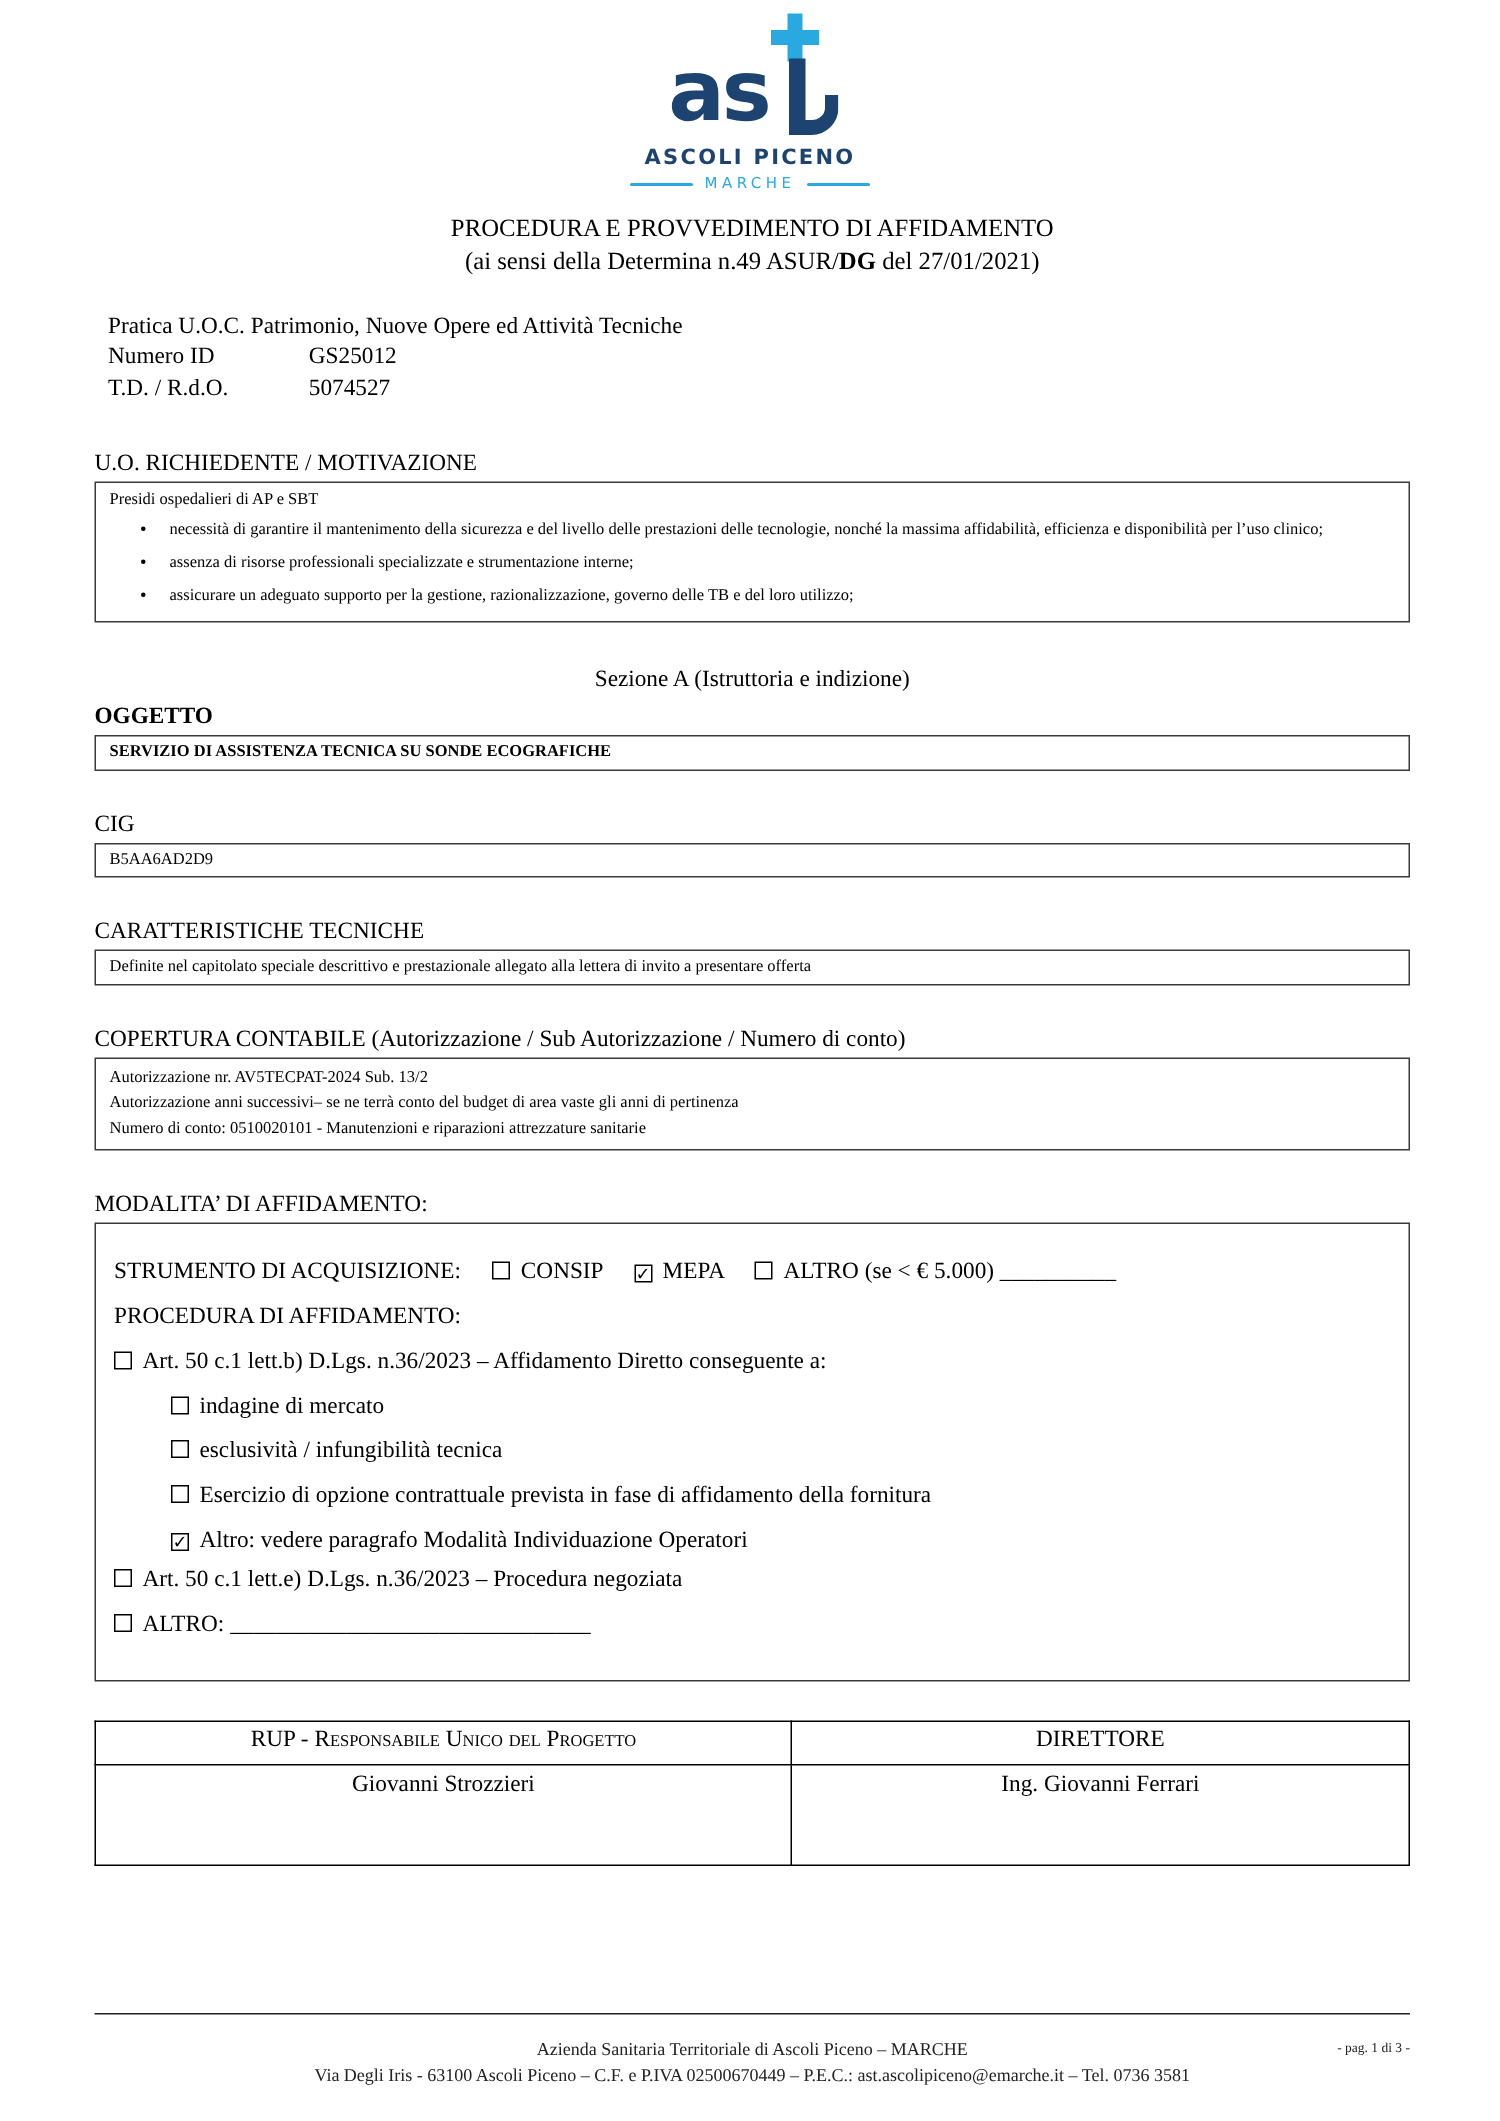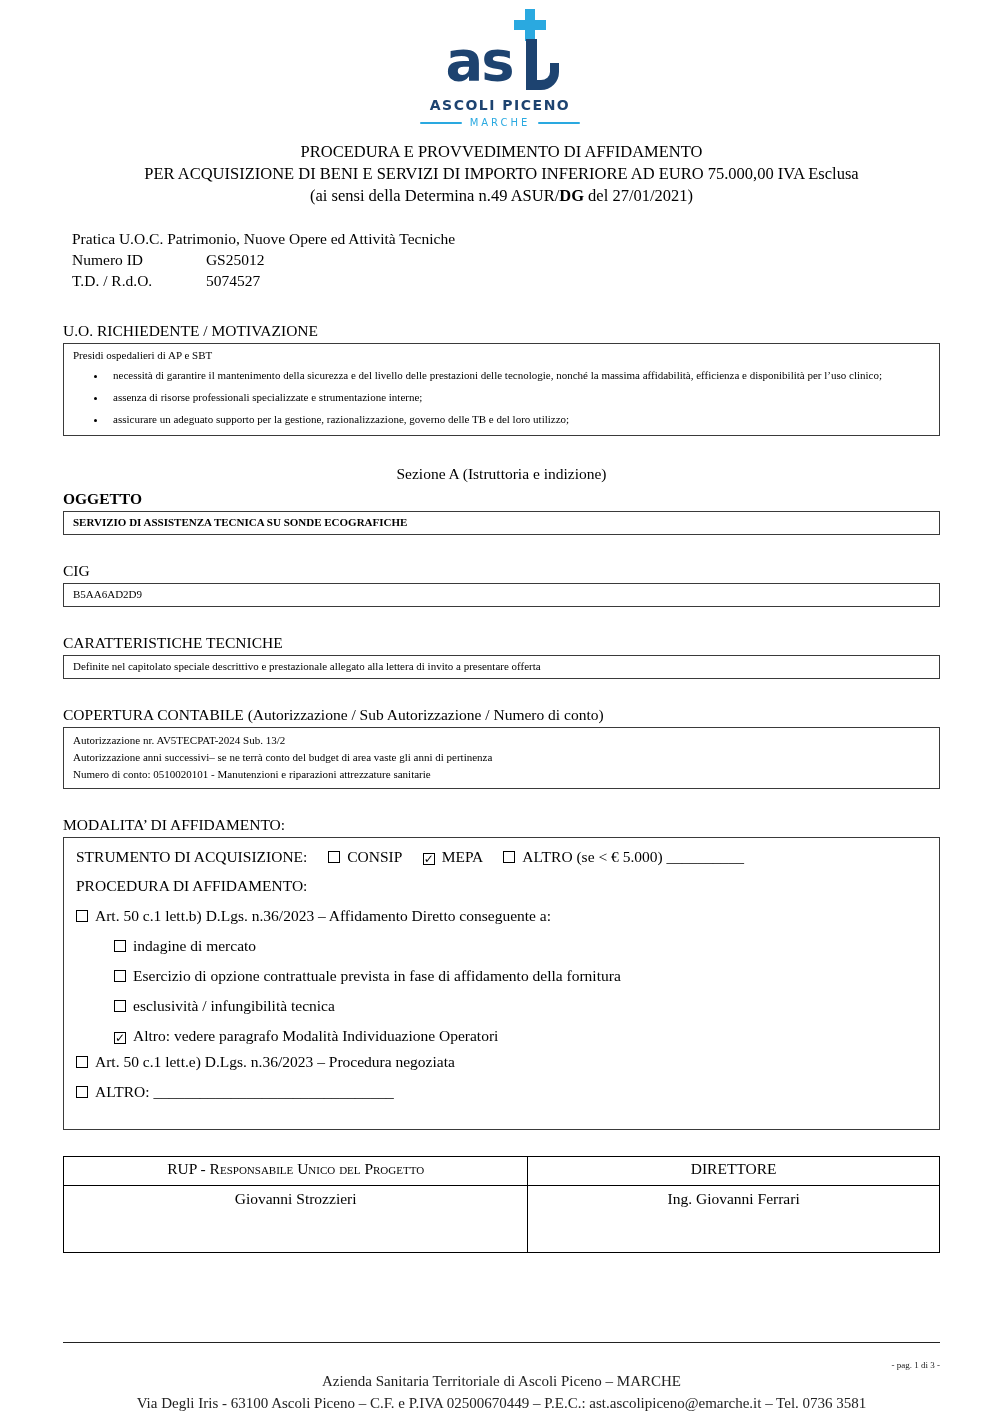--- a/index.html
+++ b/index.html
@@ -64,21 +64,21 @@
   .uo-box ul{margin:5px 0 0 0;padding-left:34px;}
   .uo-box li{margin-bottom:7px;text-align:justify;padding-left:6px;}
   .uo-box li:last-child{margin-bottom:1px;}
 
   .sezione-a{margin-top:29px;text-align:center;font-size:15.5px;}
   .sec-tight{margin-top:7px;font-weight:bold;}
 
   .copertura-box div{margin:2px 0;}
 
   
-  .modalita-box{padding:9px 10px 26px 12px;font-size:15.5px;}
+  .modalita-box{padding:22px 10px 26px 12px;font-size:15.5px;}
   .mline{margin-bottom:9px;line-height:1.35;}
   .mline.sub{padding-left:38px;}
   .mline:last-child{margin-bottom:0;}
   .cb{
     display:inline-block;width:12px;height:12px;
     border:1.3px solid #000;box-sizing:border-box;
     margin-right:7px;vertical-align:-1px;
     text-align:center;line-height:10px;font-size:12px;
     font-family:"DejaVu Sans", sans-serif;
   }
@@ -94,21 +94,21 @@
   .sig-table th{font-weight:normal;padding:3px 4px;height:22px;}
   .sig-table td{padding:4px 4px 44px 4px;}
   .sig-table .col-rup{width:53%;}
   .smallcaps{font-variant:small-caps;}
 
   
   .footer{
     position:absolute;left:63px;top:1342px;width:877px;
     border-top:1.3px solid #222;
   }
-  .footer-lines{margin-top:28px;text-align:center;font-size:15px;line-height:1.45;color:#222;}
+  .footer-lines{margin-top:15px;text-align:center;font-size:12px;line-height:1.45;color:#222;}
   .footer-page{position:absolute;right:0;top:17px;font-size:9px;color:#222;}
 </style>
 </head>
 <body>
 
 <div class="page">
 
   <header class="logo">
     <div class="logo-mark">
       <span class="logo-as">as</span><span class="logo-t">
@@ -122,21 +122,20 @@
       <span class="rule"></span>
       <span>MARCHE</span>
       <span class="rule"></span>
     </div>
   </header>
 
   <div class="content">
 
     <div class="doc-title">
       <div>PROCEDURA E PROVVEDIMENTO DI AFFIDAMENTO</div>
-      <div>PER ACQUISIZIONE DI BENI E SERVIZI DI IMPORTO INFERIORE AD EURO 75.000,00 IVA Esclusa</div>
       <div><span>(ai sensi della Determina n.49 ASUR/</span><span class="b">DG</span><span> del 27/01/2021)</span></div>
     </div>
 
     <div class="pratica" style="padding-left:9px;">
       <div>Pratica U.O.C. Patrimonio, Nuove Opere ed Attività Tecniche</div>
       <div class="row">
         <span class="lbl">Numero ID</span>
         <span>GS25012</span>
       </div>
       <div class="row">
@@ -199,24 +198,24 @@
         <div class="mline">PROCEDURA DI AFFIDAMENTO:</div>
 
         <div class="mline">
           <span class="cb"></span><span>Art. 50 c.1 lett.b) D.Lgs. n.36/2023 – Affidamento Diretto conseguente a:</span>
         </div>
 
         <div class="mline sub">
           <span class="cb"></span><span>indagine di mercato</span>
         </div>
         <div class="mline sub">
+          <span class="cb"></span><span>esclusività / infungibilità tecnica</span>
+        </div>
+        <div class="mline sub">
           <span class="cb"></span><span>Esercizio di opzione contrattuale prevista in fase di affidamento della fornitura</span>
-        </div>
-        <div class="mline sub">
-          <span class="cb"></span><span>esclusività / infungibilità tecnica</span>
         </div>
         <div class="mline sub" style="margin-bottom:5px;">
           <span class="cb">✓</span><span>Altro: vedere paragrafo Modalità Individuazione Operatori</span>
         </div>
 
         <div class="mline">
           <span class="cb"></span><span>Art. 50 c.1 lett.e) D.Lgs. n.36/2023 – Procedura negoziata</span>
         </div>
 
         <div class="mline">

